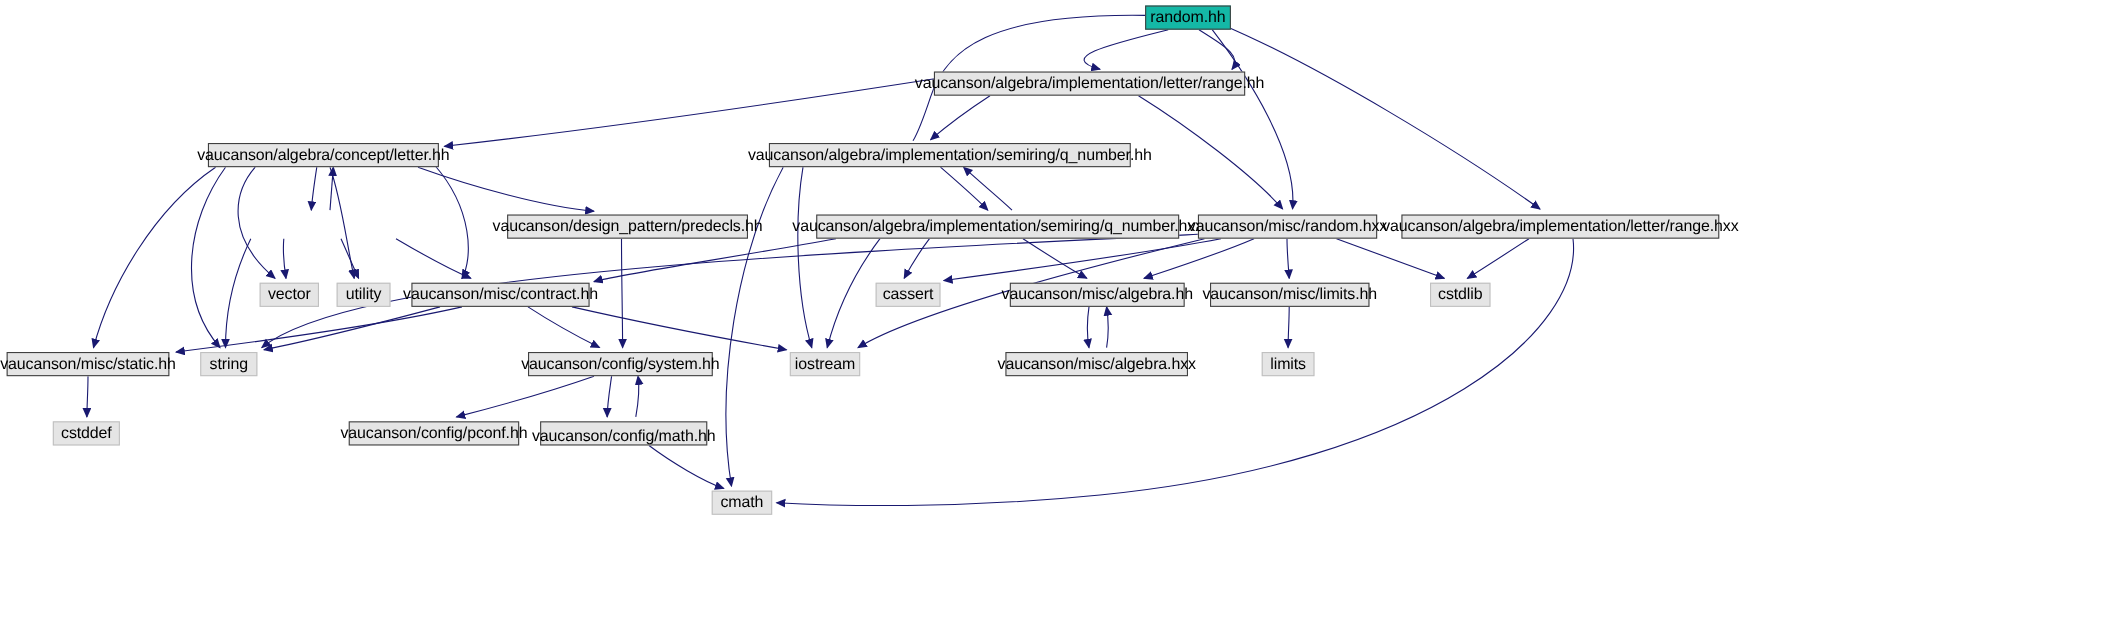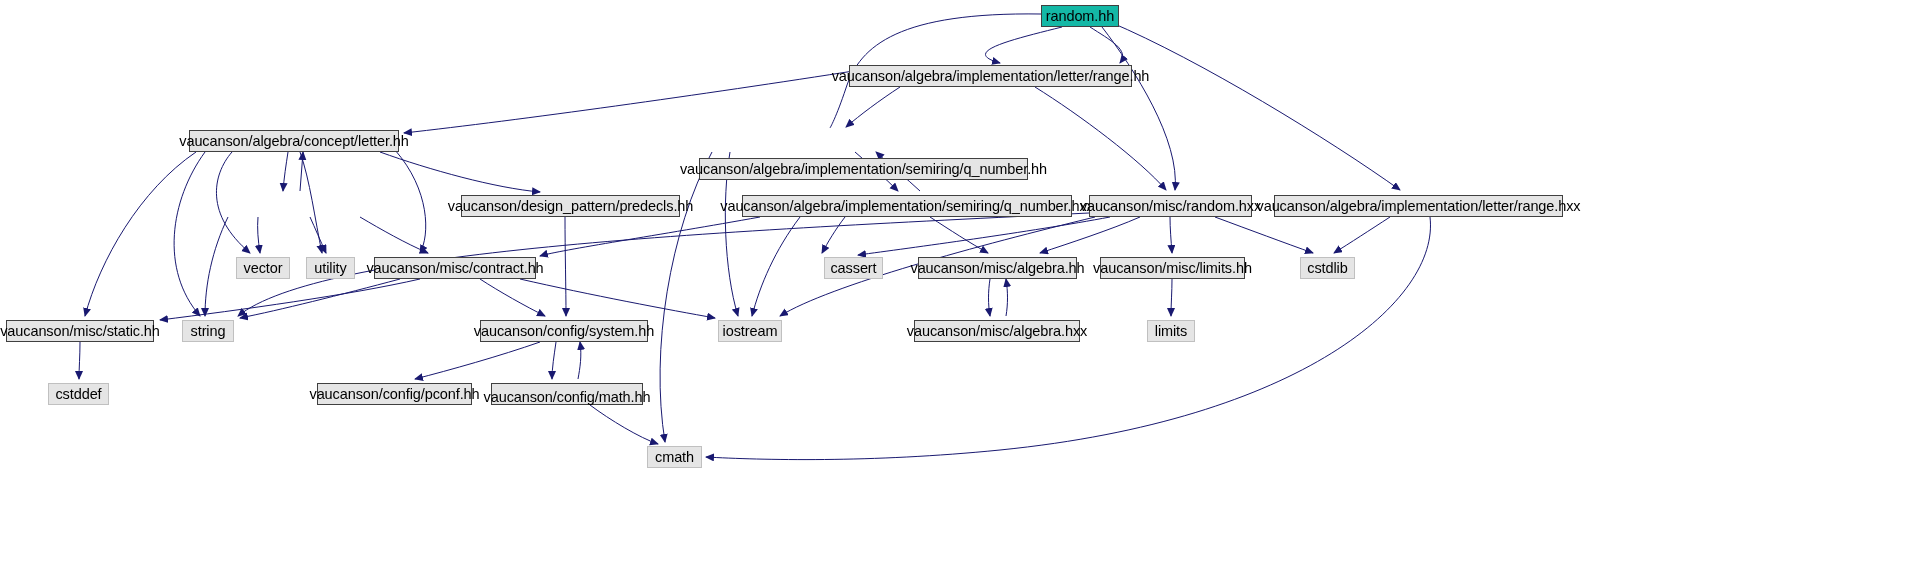--- a/index.html
+++ b/index.html
@@ -129,21 +129,21 @@
 
   <div class="node cur" style="left:1041px;top:5px;width:78px;height:22px;">
     <span>random.hh</span>
   </div>
   <div class="node prj" style="left:849px;top:65px;width:283px;height:22px;">
     <span>vaucanson/algebra/implementation/letter/range.hh</span>
   </div>
   <div class="node prj" style="left:189px;top:130px;width:210px;height:22px;">
     <span>vaucanson/algebra/concept/letter.hh</span>
   </div>
-  <div class="node prj" style="left:699px;top:130px;width:329px;height:22px;margin-top:28px;">
+  <div class="node prj" style="left:699px;top:130px;width:329px;height:22px;">
     <span>vaucanson/algebra/implementation/semiring/q_number.hh</span>
   </div>
   <div class="node prj" style="left:461px;top:195px;width:219px;height:22px;">
     <span>vaucanson/design_pattern/predecls.hh</span>
   </div>
   <div class="node prj" style="left:742px;top:195px;width:330px;height:22px;">
     <span>vaucanson/algebra/implementation/semiring/q_number.hxx</span>
   </div>
   <div class="node prj" style="left:1089px;top:195px;width:163px;height:22px;">
     <span>vaucanson/misc/random.hxx</span>
@@ -153,21 +153,21 @@
   </div>
   <div class="node sys" style="left:236px;top:257px;width:54px;height:22px;">
     <span>vector</span>
   </div>
   <div class="node sys" style="left:306px;top:257px;width:49px;height:22px;">
     <span>utility</span>
   </div>
   <div class="node prj" style="left:374px;top:257px;width:162px;height:22px;">
     <span>vaucanson/misc/contract.hh</span>
   </div>
-  <div class="node sys" style="left:824px;top:257px;width:59px;height:22px;">
+  <div class="node sys" style="left:796px;top:257px;width:59px;height:22px;">
     <span>cassert</span>
   </div>
   <div class="node prj" style="left:918px;top:257px;width:159px;height:22px;">
     <span>vaucanson/misc/algebra.hh</span>
   </div>
   <div class="node prj" style="left:1100px;top:257px;width:145px;height:22px;">
     <span>vaucanson/misc/limits.hh</span>
   </div>
   <div class="node sys" style="left:1300px;top:257px;width:55px;height:22px;">
     <span>cstdlib</span>

